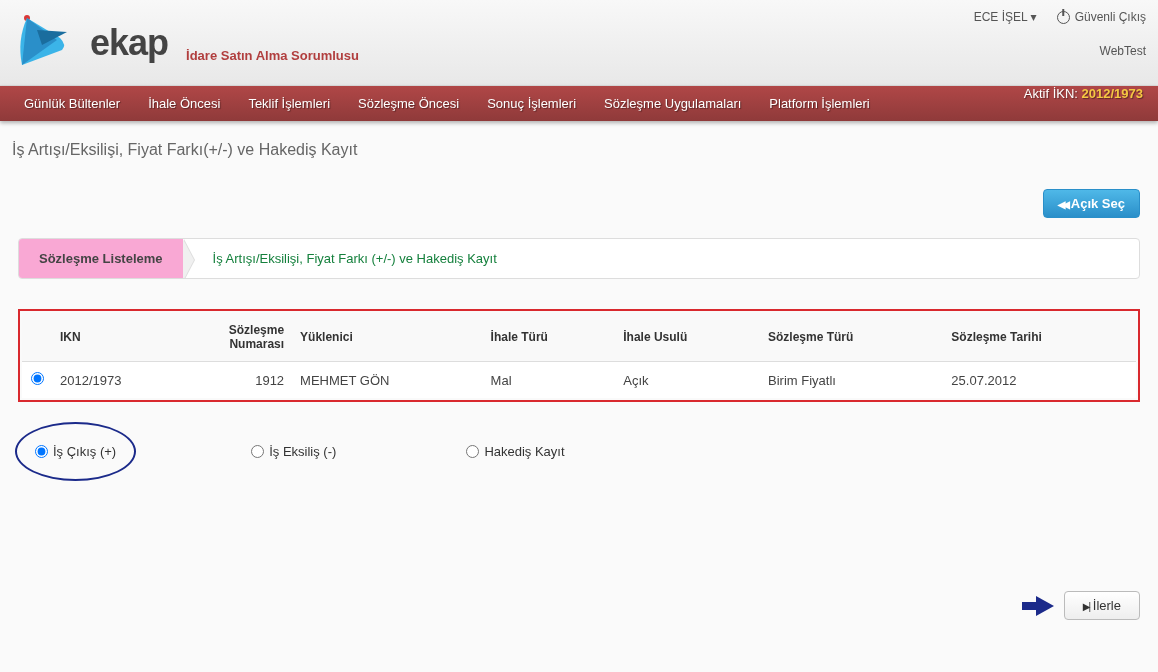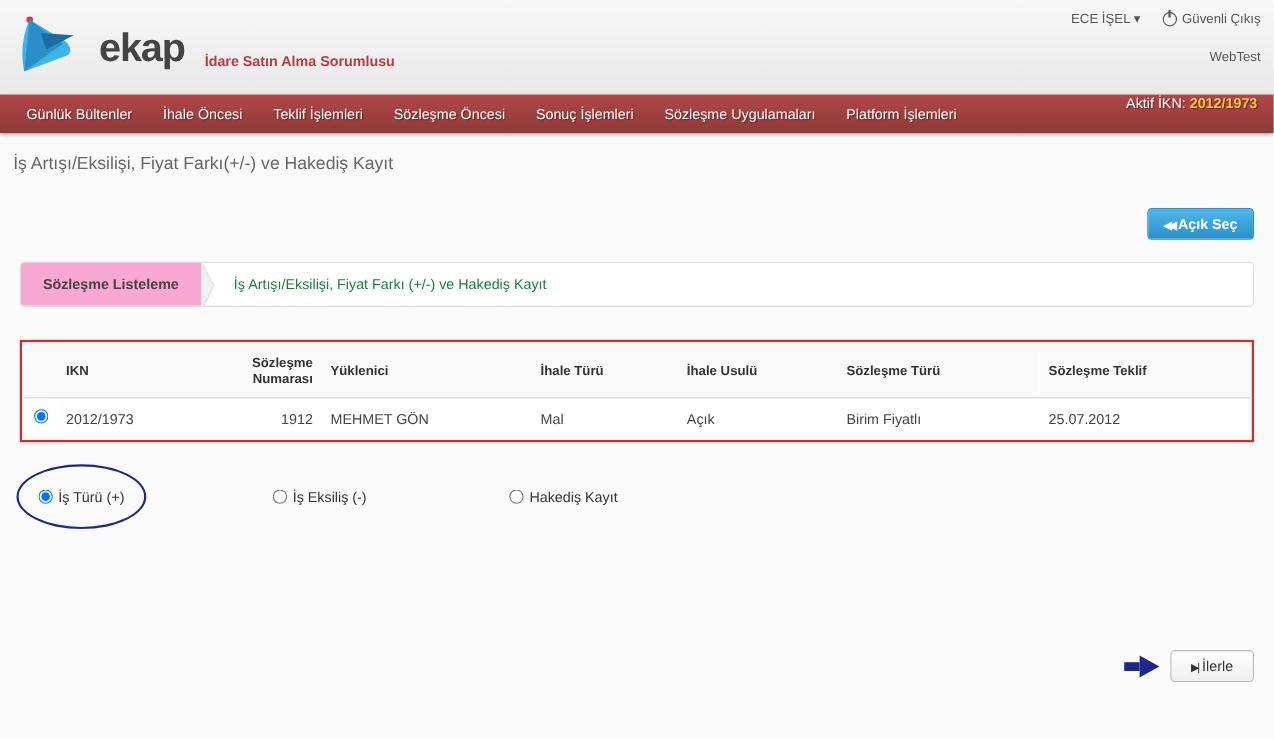--- a/index.html
+++ b/index.html
@@ -116,21 +116,21 @@
   <table>
     <thead>
       <tr>
         <th style="width:30px;"></th>
         <th>IKN</th>
         <th class="right" style="width:100px;">Sözleşme Numarası</th>
         <th>Yüklenici</th>
         <th>İhale Türü</th>
         <th>İhale Usulü</th>
         <th>Sözleşme Türü</th>
-        <th>Sözleşme Teklif</th>
+        <th>Sözleşme Tarihi</th>
       </tr>
     </thead>
     <tbody>
       <tr>
         <td class="radio-cell"><input type="radio" checked="" style=""></td>
         <td>2012/1973</td>
         <td class="right">1912</td>
         <td>MEHMET GÖN</td>
         <td>Mal</td>
         <td>Açık</td>
@@ -138,21 +138,21 @@
         <td>25.07.2012</td>
       </tr>
     </tbody>
   </table>
 </div>
 
 <div class="options-row">
   <div class="circle-highlight">
     <div class="option-item">
       <input type="radio" name="opt" id="opt1" checked="" style="">
-      <label for="opt1">İş Türü (+)</label>
+      <label for="opt1">İş Çıkış (+)</label>
     </div>
   </div>
   <div class="option-item">
     <input type="radio" name="opt" id="opt2" style="">
     <label for="opt2">İş Eksiliş (-)</label>
   </div>
   <div class="option-item">
     <input type="radio" name="opt" id="opt3" style="">
     <label for="opt3">Hakediş Kayıt</label>
   </div>

